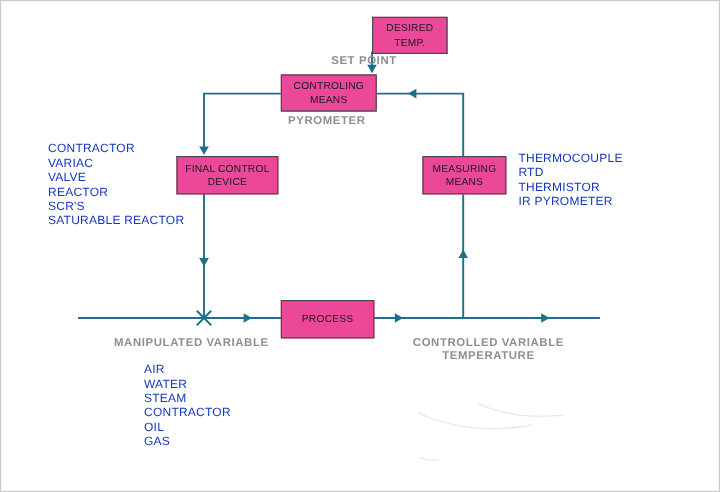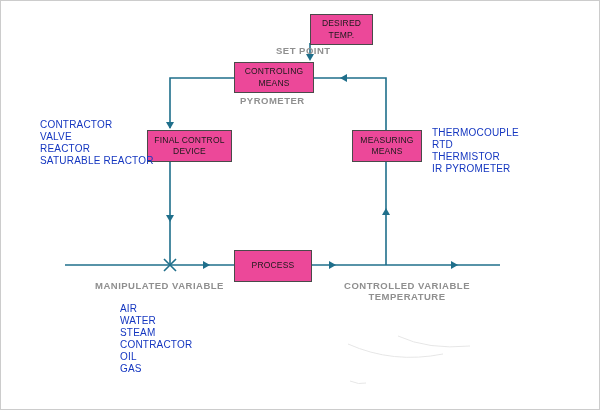--- a/index.html
+++ b/index.html
@@ -75,22 +75,24 @@
 
 <div class="glabel" style="left:240px;top:95px">PYROMETER</div>
 
 <div class="glabel" style="left:95px;top:280px">MANIPULATED VARIABLE</div>
 
 <div class="glabel" style="left:338px;top:280px;width:138px;text-align:center">CONTROLLED VARIABLE
 TEMPERATURE</div>
 
 <div class="bluelist" style="left:40px;top:119px">
   <div>CONTRACTOR</div>
+  <div>VARIAC</div>
   <div>VALVE</div>
   <div>REACTOR</div>
+  <div>SCR'S</div>
   <div>SATURABLE REACTOR</div>
 </div>
 
 <div class="bluelist" style="left:432px;top:127px">
   <div>THERMOCOUPLE</div>
   <div>RTD</div>
   <div>THERMISTOR</div>
   <div>IR PYROMETER</div>
 </div>
 

